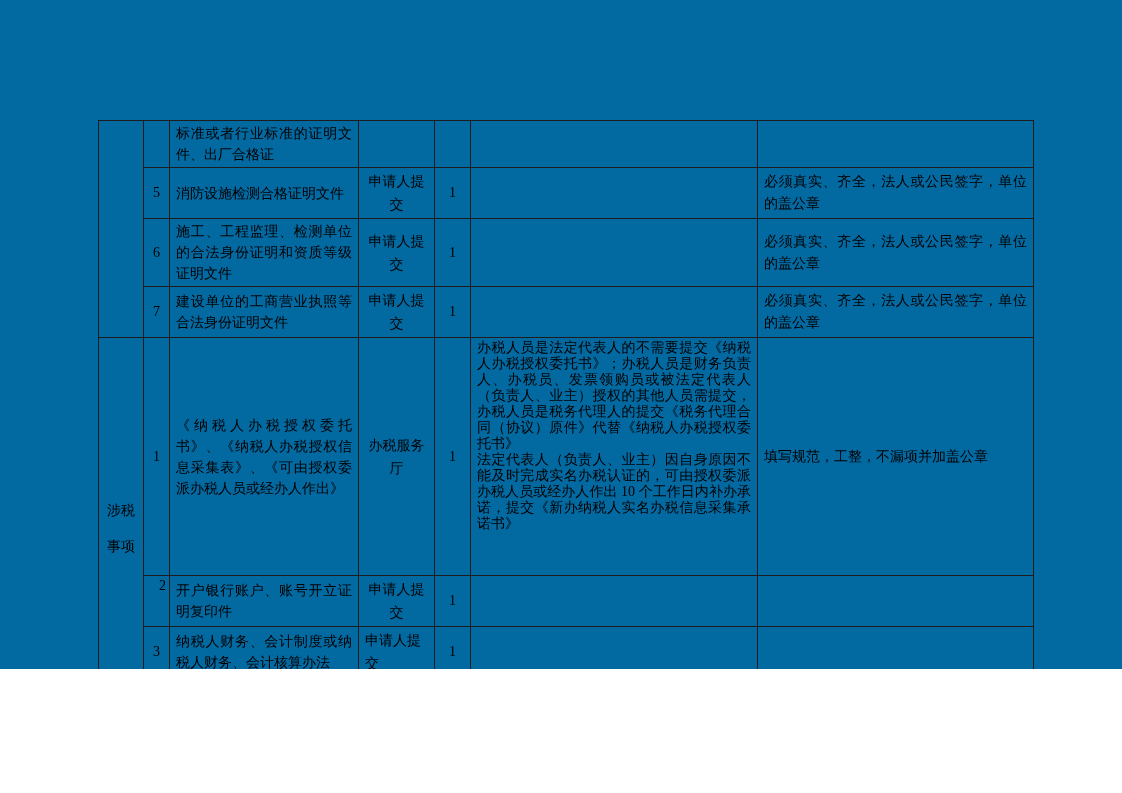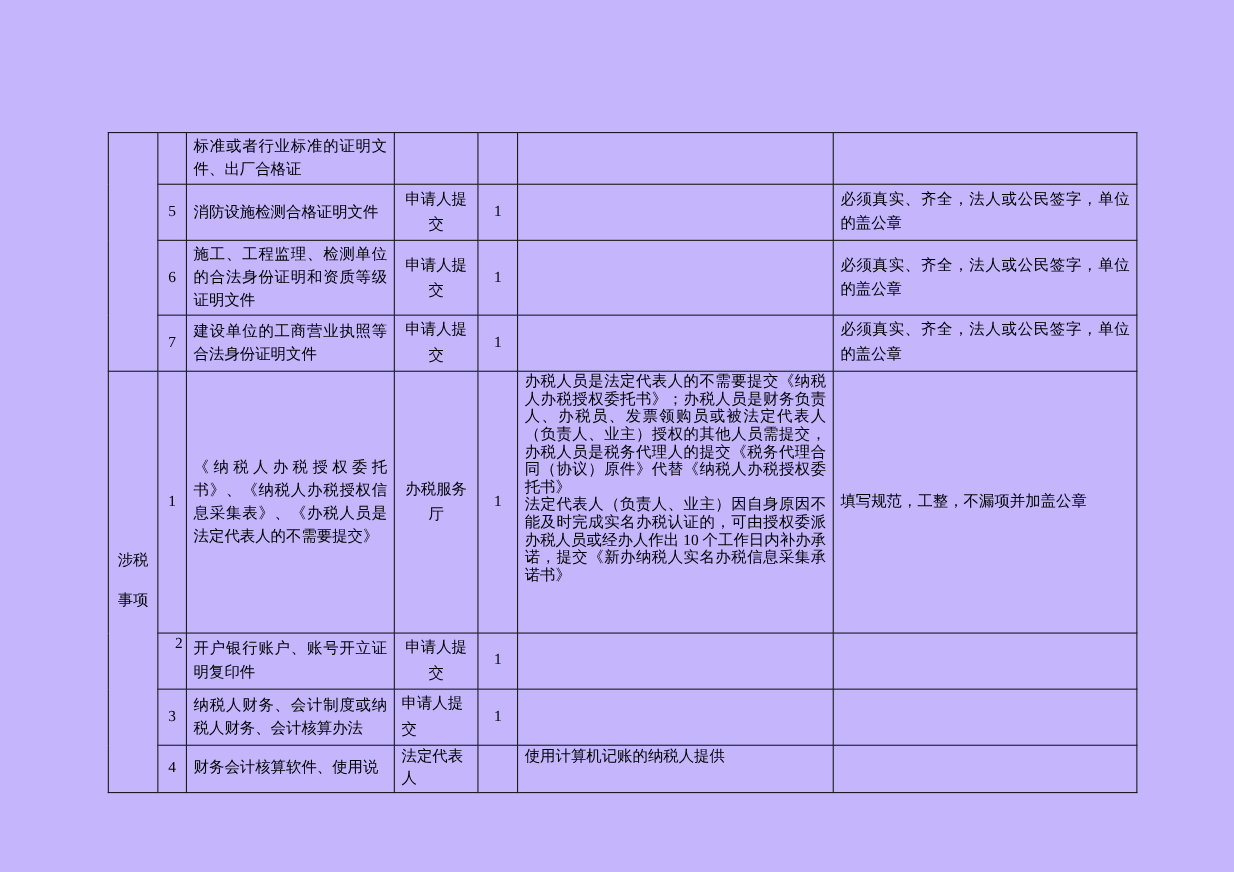--- a/index.html
+++ b/index.html
@@ -9,22 +9,22 @@
   }
   body {
     width: 1122px;
     height: 793px;
     font-family: "Liberation Serif", "DejaVu Serif", serif;
     color: #000000;
   }
   .page {
     position: relative;
     width: 1122px;
-    height: 793px;
-    background: #c4b5fd;
+    height: 669px;
+    background: #0369a1;
     overflow: hidden;
   }
   table.doc-table {
     position: absolute;
     left: 98px;
     top: 120px;
     width: 935px;
     border-collapse: collapse;
     table-layout: fixed;
   }
@@ -167,21 +167,21 @@
         <td class="item">建设单位的工商营业执照等合法身份证明文件</td>
         <td class="sub">申请人提交</td>
         <td class="qty">1</td>
         <td class="desc desc-mid"></td>
         <td class="req">必须真实、齐全，法人或公民签字，单位的盖公章</td>
       </tr>
 
       <tr class="rh4">
         <td class="cat" rowspan="4">涉税事项</td>
         <td class="num">1</td>
-        <td class="item">《纳税人办税授权委托书》、《纳税人办税授权信息采集表》、《办税人员是法定代表人的不需要提交》</td>
+        <td class="item">《纳税人办税授权委托书》、《纳税人办税授权信息采集表》、《可由授权委派办税人员或经办人作出》</td>
         <td class="sub">办税服务厅</td>
         <td class="qty">1</td>
         <td class="desc">
           <p>办税人员是法定代表人的不需要提交《纳税人办税授权委托书》；办税人员是财务负责人、办税员、发票领购员或被法定代表人（负责人、业主）授权的其他人员需提交，办税人员是税务代理人的提交《税务代理合同（协议）原件》代替《纳税人办税授权委托书》</p>
           <p>法定代表人（负责人、业主）因自身原因不能及时完成实名办税认证的，可由授权委派办税人员或经办人作出 10 个工作日内补办承诺，提交《新办纳税人实名办税信息采集承诺书》</p>
         </td>
         <td class="req">填写规范，工整，不漏项并加盖公章</td>
       </tr>
       <tr class="rh5">
         <td class="num-shift"><span>2</span></td>

